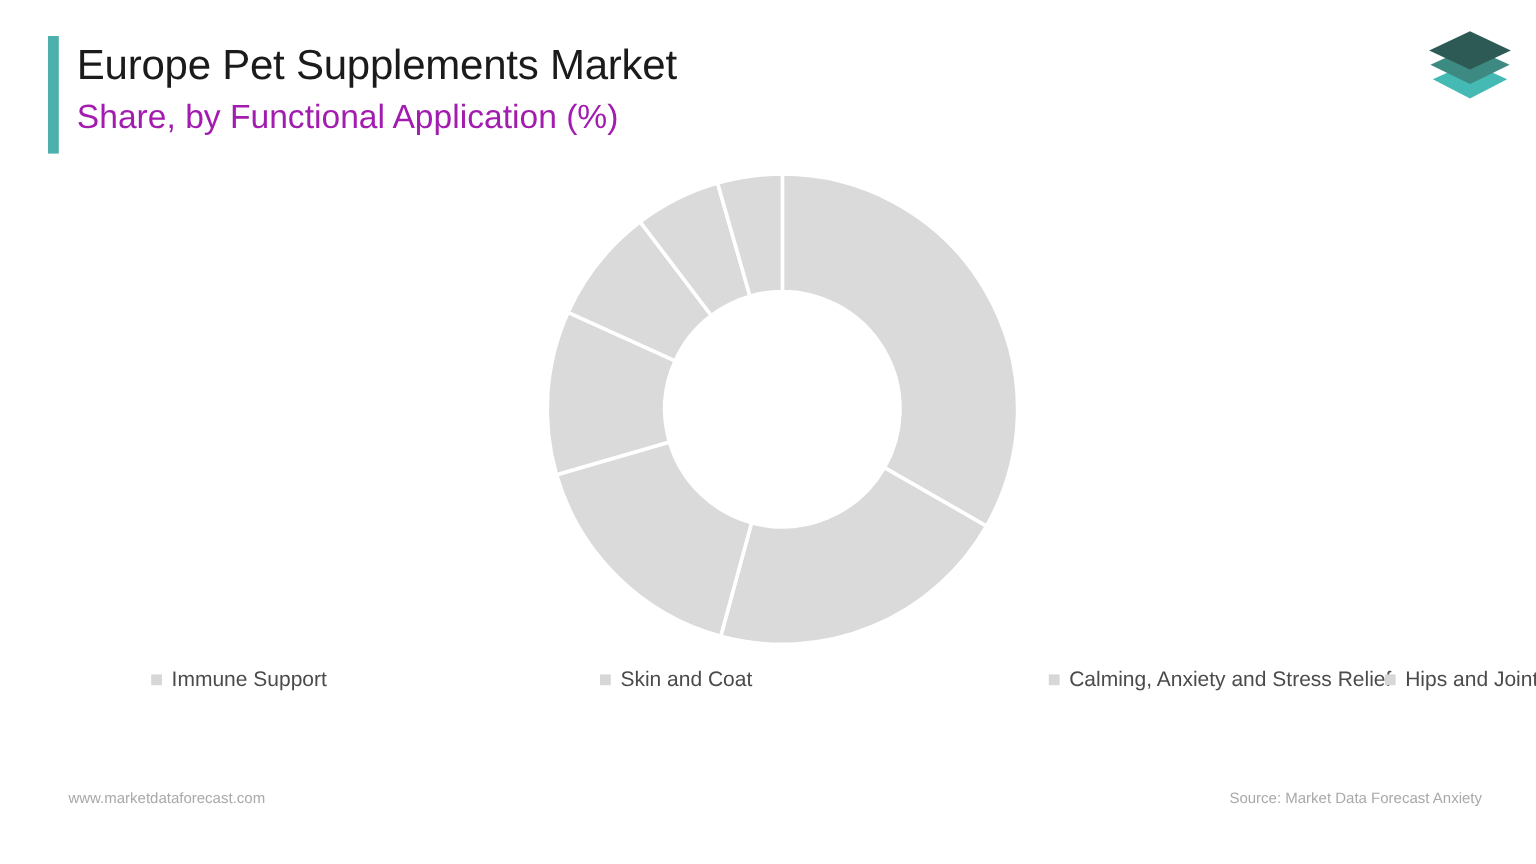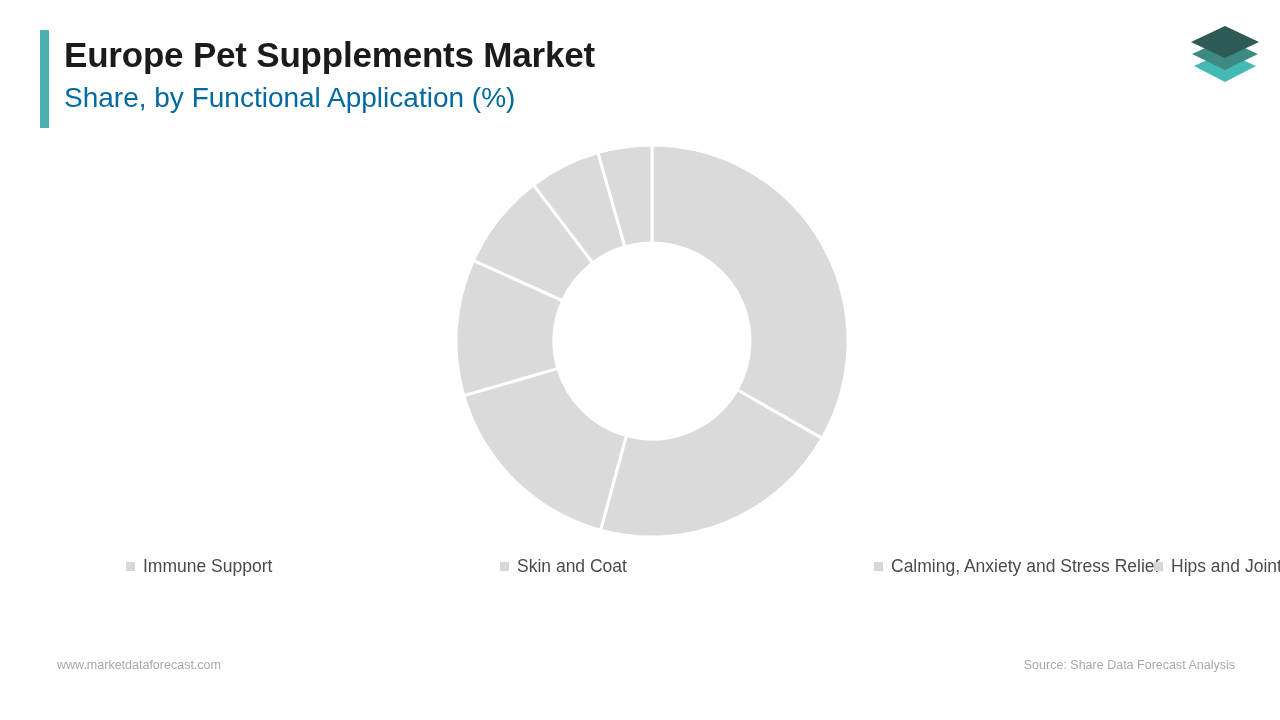--- a/index.html
+++ b/index.html
@@ -32,31 +32,31 @@
     height: 98px;
     background: #4cb0ad;
   }
   #title-block {
     position: absolute;
     left: 64px;
     top: 33px;
   }
   #page-title {
     font-size: 35px;
-    font-weight: bold;
+    font-weight: normal;
     letter-spacing: -0.2px;
     line-height: 44px;
     color: #1b1b1b;
     white-space: nowrap;
   }
   #page-subtitle {
     font-size: 28px;
     font-weight: normal;
     line-height: 38px;
-    color: #0369a1;
+    color: #a21caf;
     white-space: nowrap;
     margin-top: 2px;
   }
 
   
   #logo {
     position: absolute;
     right: 18px;
     top: 22px;
     width: 74px;
@@ -192,14 +192,14 @@
     <span class="legend-swatch"></span>
     <span class="legend-label">Hips and Joints</span>
   </div>
 
   <div class="legend-item"></div>
 
 </div>
 
 <div id="footer">
   <span id="footer-site">www.marketdataforecast.com</span>
-  <span id="footer-source">Source: Share Data Forecast Analysis</span>
+  <span id="footer-source">Source: Market Data Forecast Anxiety</span>
 </div>
 
 </body></html>

